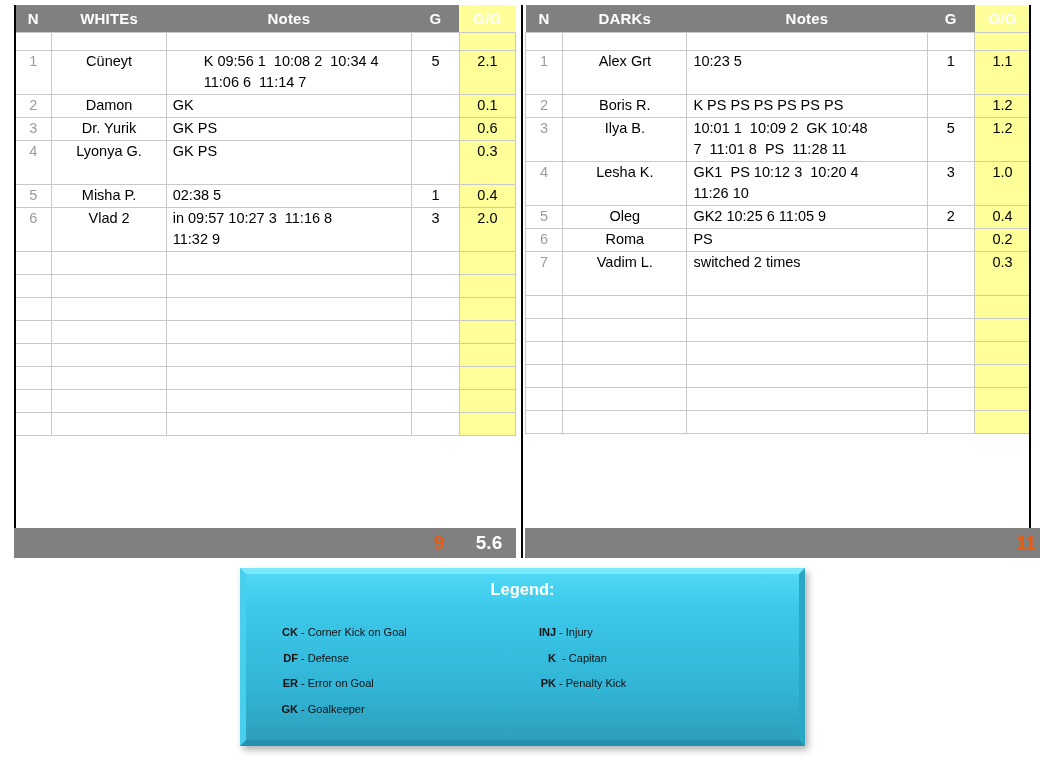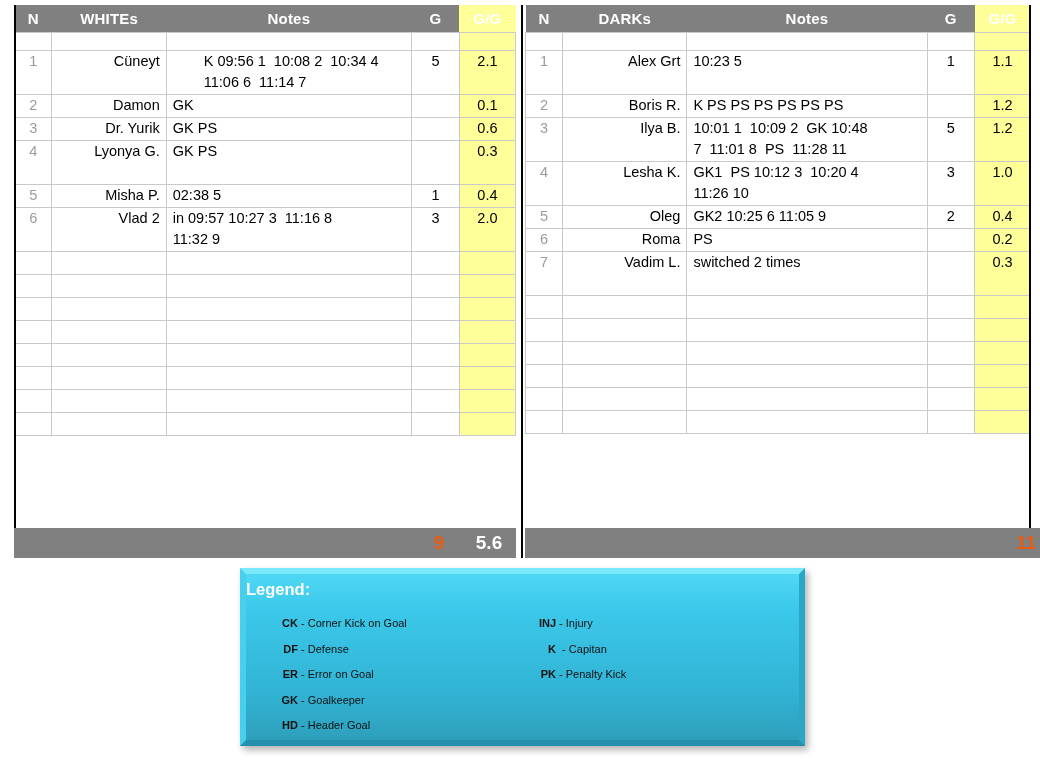--- a/index.html
+++ b/index.html
@@ -53,21 +53,21 @@
     vertical-align: top;
     height: 22px;
     line-height: 21px;
     background: #ffffff;
   }
 
   .col-n   { width: 36px;  text-align: center; color: #9b9b9b; }
   .col-gg  { width: 54px;  text-align: center; background: #ffff99 !important; }
   .col-g   { width: 46px;  text-align: center; }
   .col-notes { text-align: left; }
-  .col-name  { text-align: right; }
+  .col-name  { text-align: center; }
 
   .left .col-name  { width: 110px; }
   .left .col-notes { width: 236px; }
   .right .col-name { width: 120px; }
   .right .col-notes{ width: 232px; }
 
   
   tr.spacer td { height: 17px; }
 
   
@@ -135,25 +135,25 @@
     box-sizing: border-box;
     background: linear-gradient(to bottom, #4fd8f5 0%, #3bc8ea 22%, #31b3d4 72%, #2e9fbb 100%);
     border-top: 6px solid #79e8fb;
     border-left: 6px solid #49cfee;
     border-right: 6px solid #2aa7c6;
     border-bottom: 6px solid #2490ad;
     box-shadow: 3px 4px 7px rgba(0,0,0,0.30);
     padding: 6px 0 0 0;
   }
   .legend-title {
-    text-align: left;
+    text-align: center;
     color: #ffffff;
     font-weight: bold;
     font-size: 16.5px;
-    margin-bottom: 12px;
+    margin-bottom: 21px;
   }
   .legend-cols {
     display: flex;
     padding-left: 22px;
   }
   .legend-col { width: 258px; }
   .legend-row {
     font-size: 11px;
     color: #111111;
     line-height: 25.5px;
@@ -424,21 +424,20 @@
 </div>
 
 <div class="legend-box">
   <div class="legend-title">Legend:</div>
   <div class="legend-cols">
     <div class="legend-col first">
         <div class="legend-row"><span class="abbr">CK</span><span> - Corner Kick on Goal</span></div>
         <div class="legend-row"><span class="abbr">DF</span><span> - Defense</span></div>
         <div class="legend-row"><span class="abbr">ER</span><span> - Error on Goal</span></div>
         <div class="legend-row"><span class="abbr">GK</span><span> - Goalkeeper</span></div>
-        <div class="legend-row"><span class="abbr">HD</span><span> - Header Goal</span></div>
       </div>
     <div class="legend-col second">
         <div class="legend-row"><span class="abbr">INJ</span><span> - Injury</span></div>
         <div class="legend-row"><span class="abbr">K</span><span>  - Capitan</span></div>
         <div class="legend-row"><span class="abbr">PK</span><span> - Penalty Kick</span></div>
       </div>
   </div>
 </div>
 
 </body></html>

